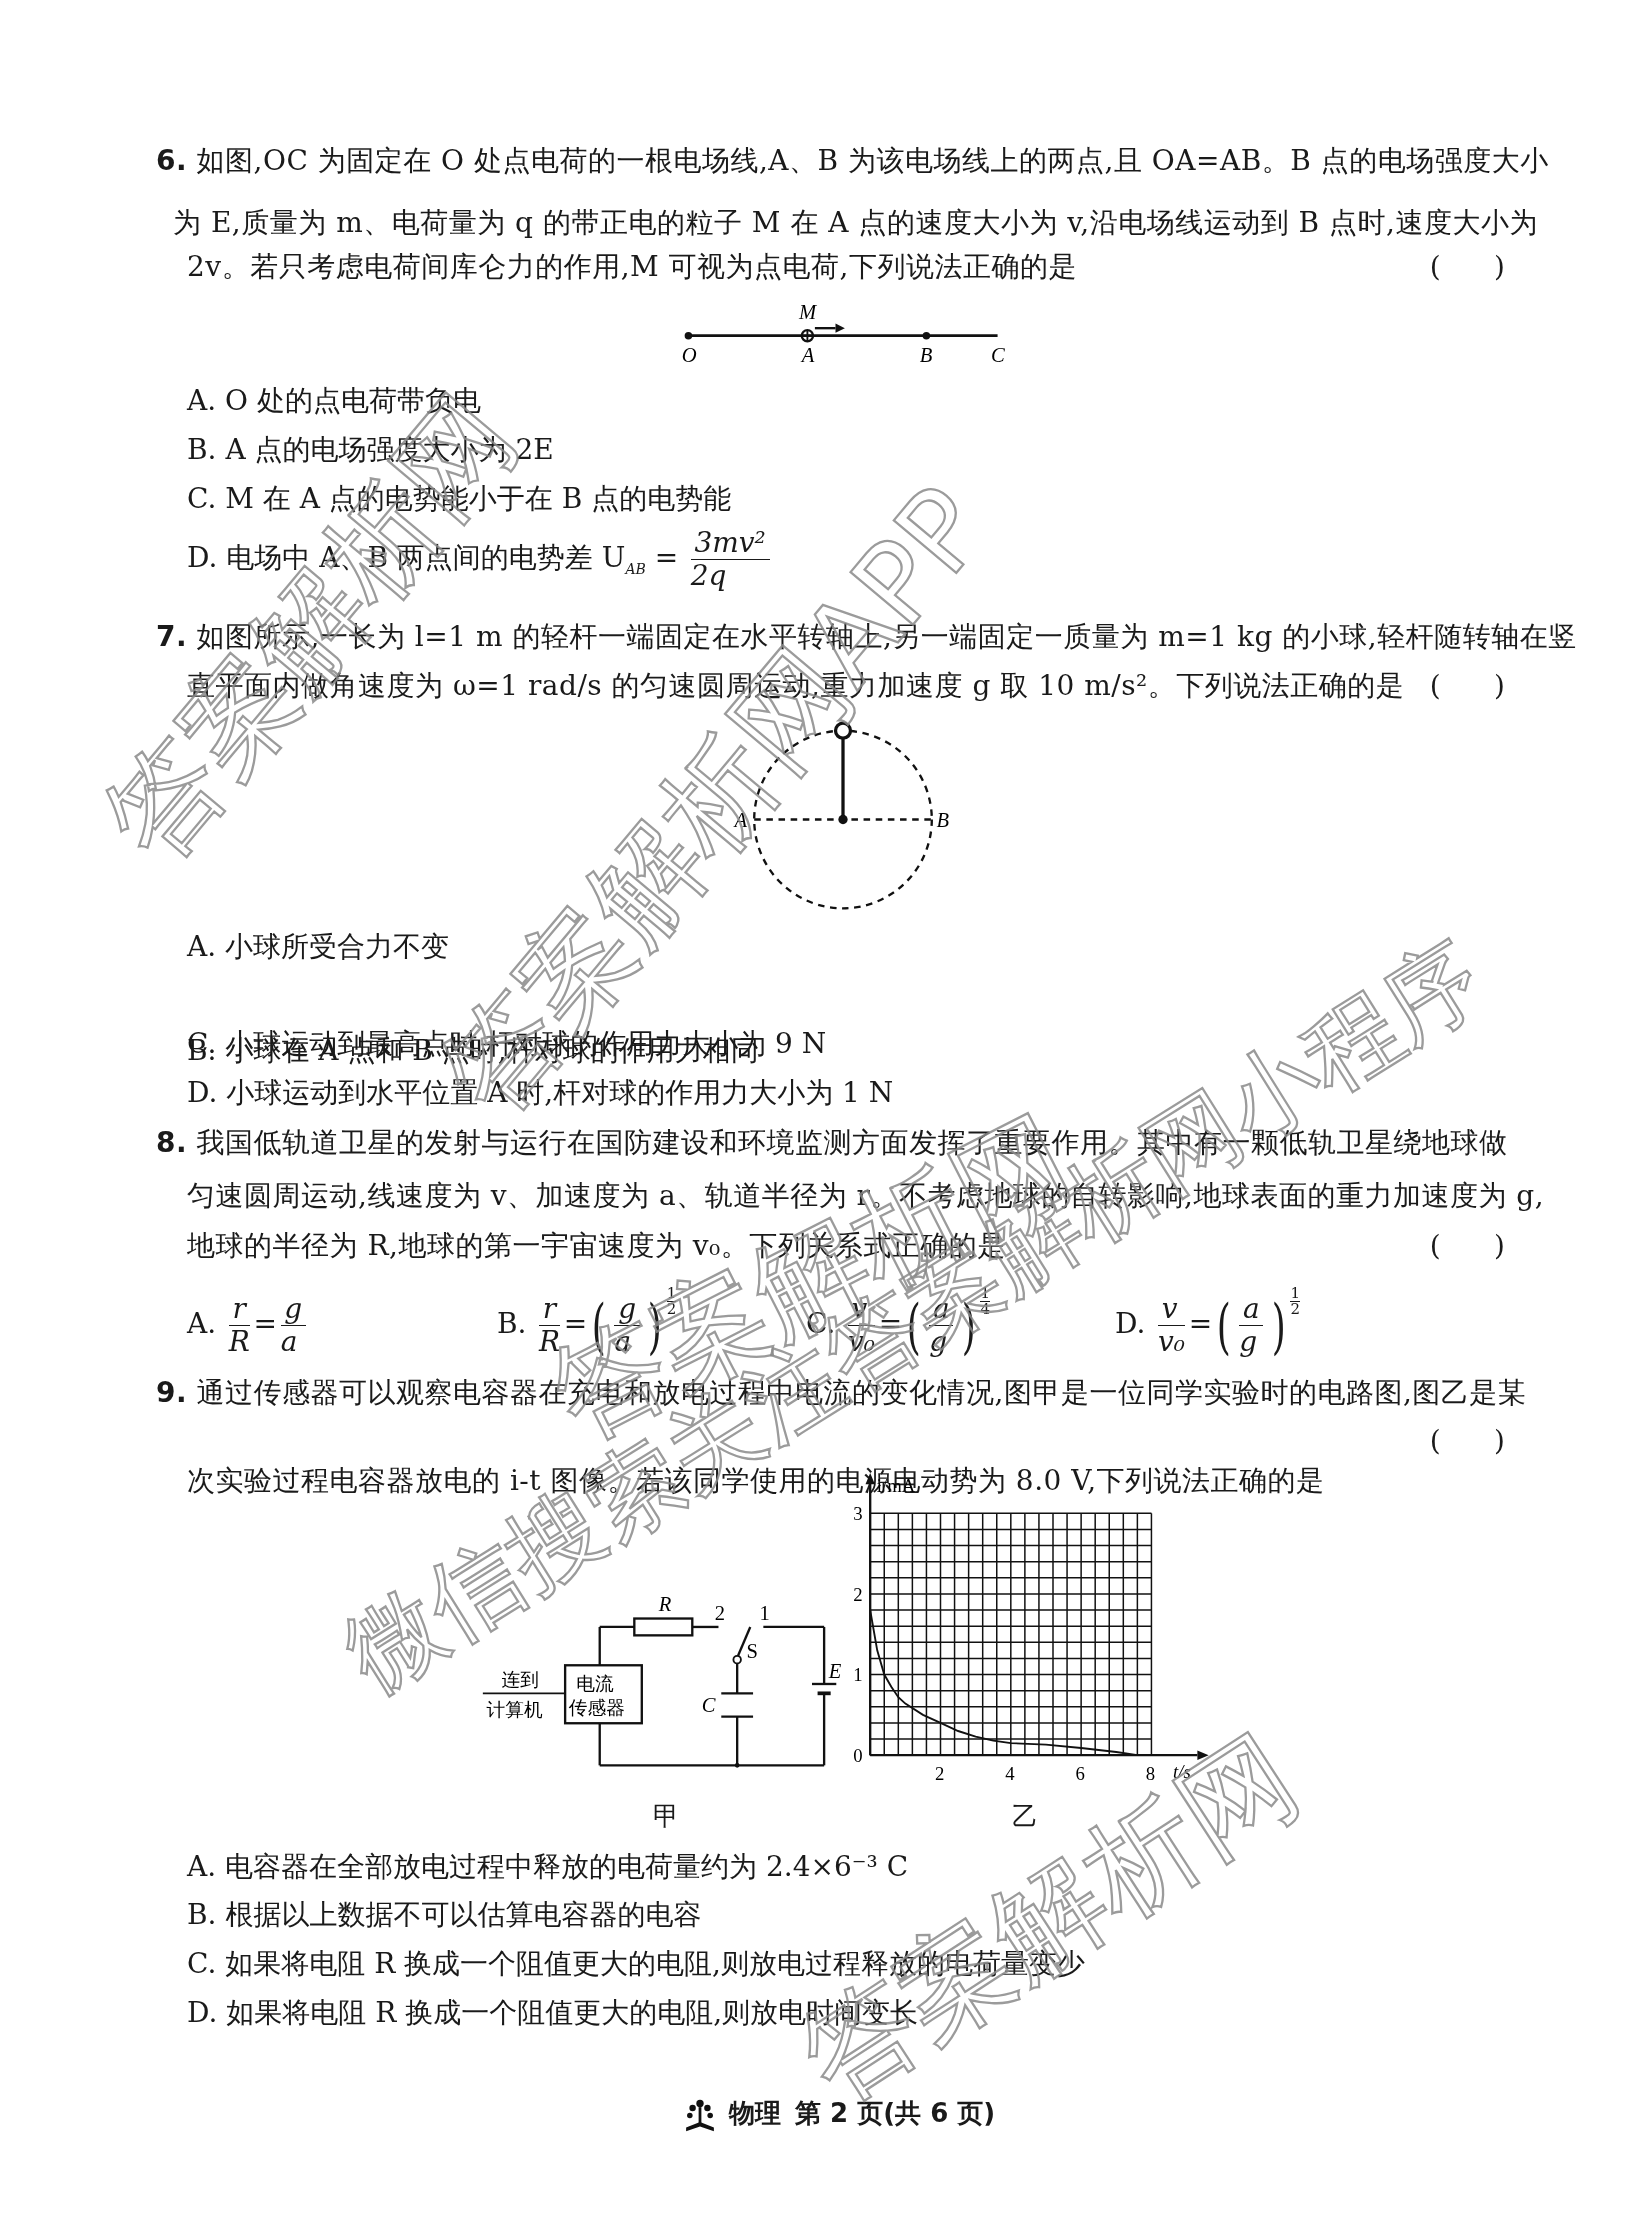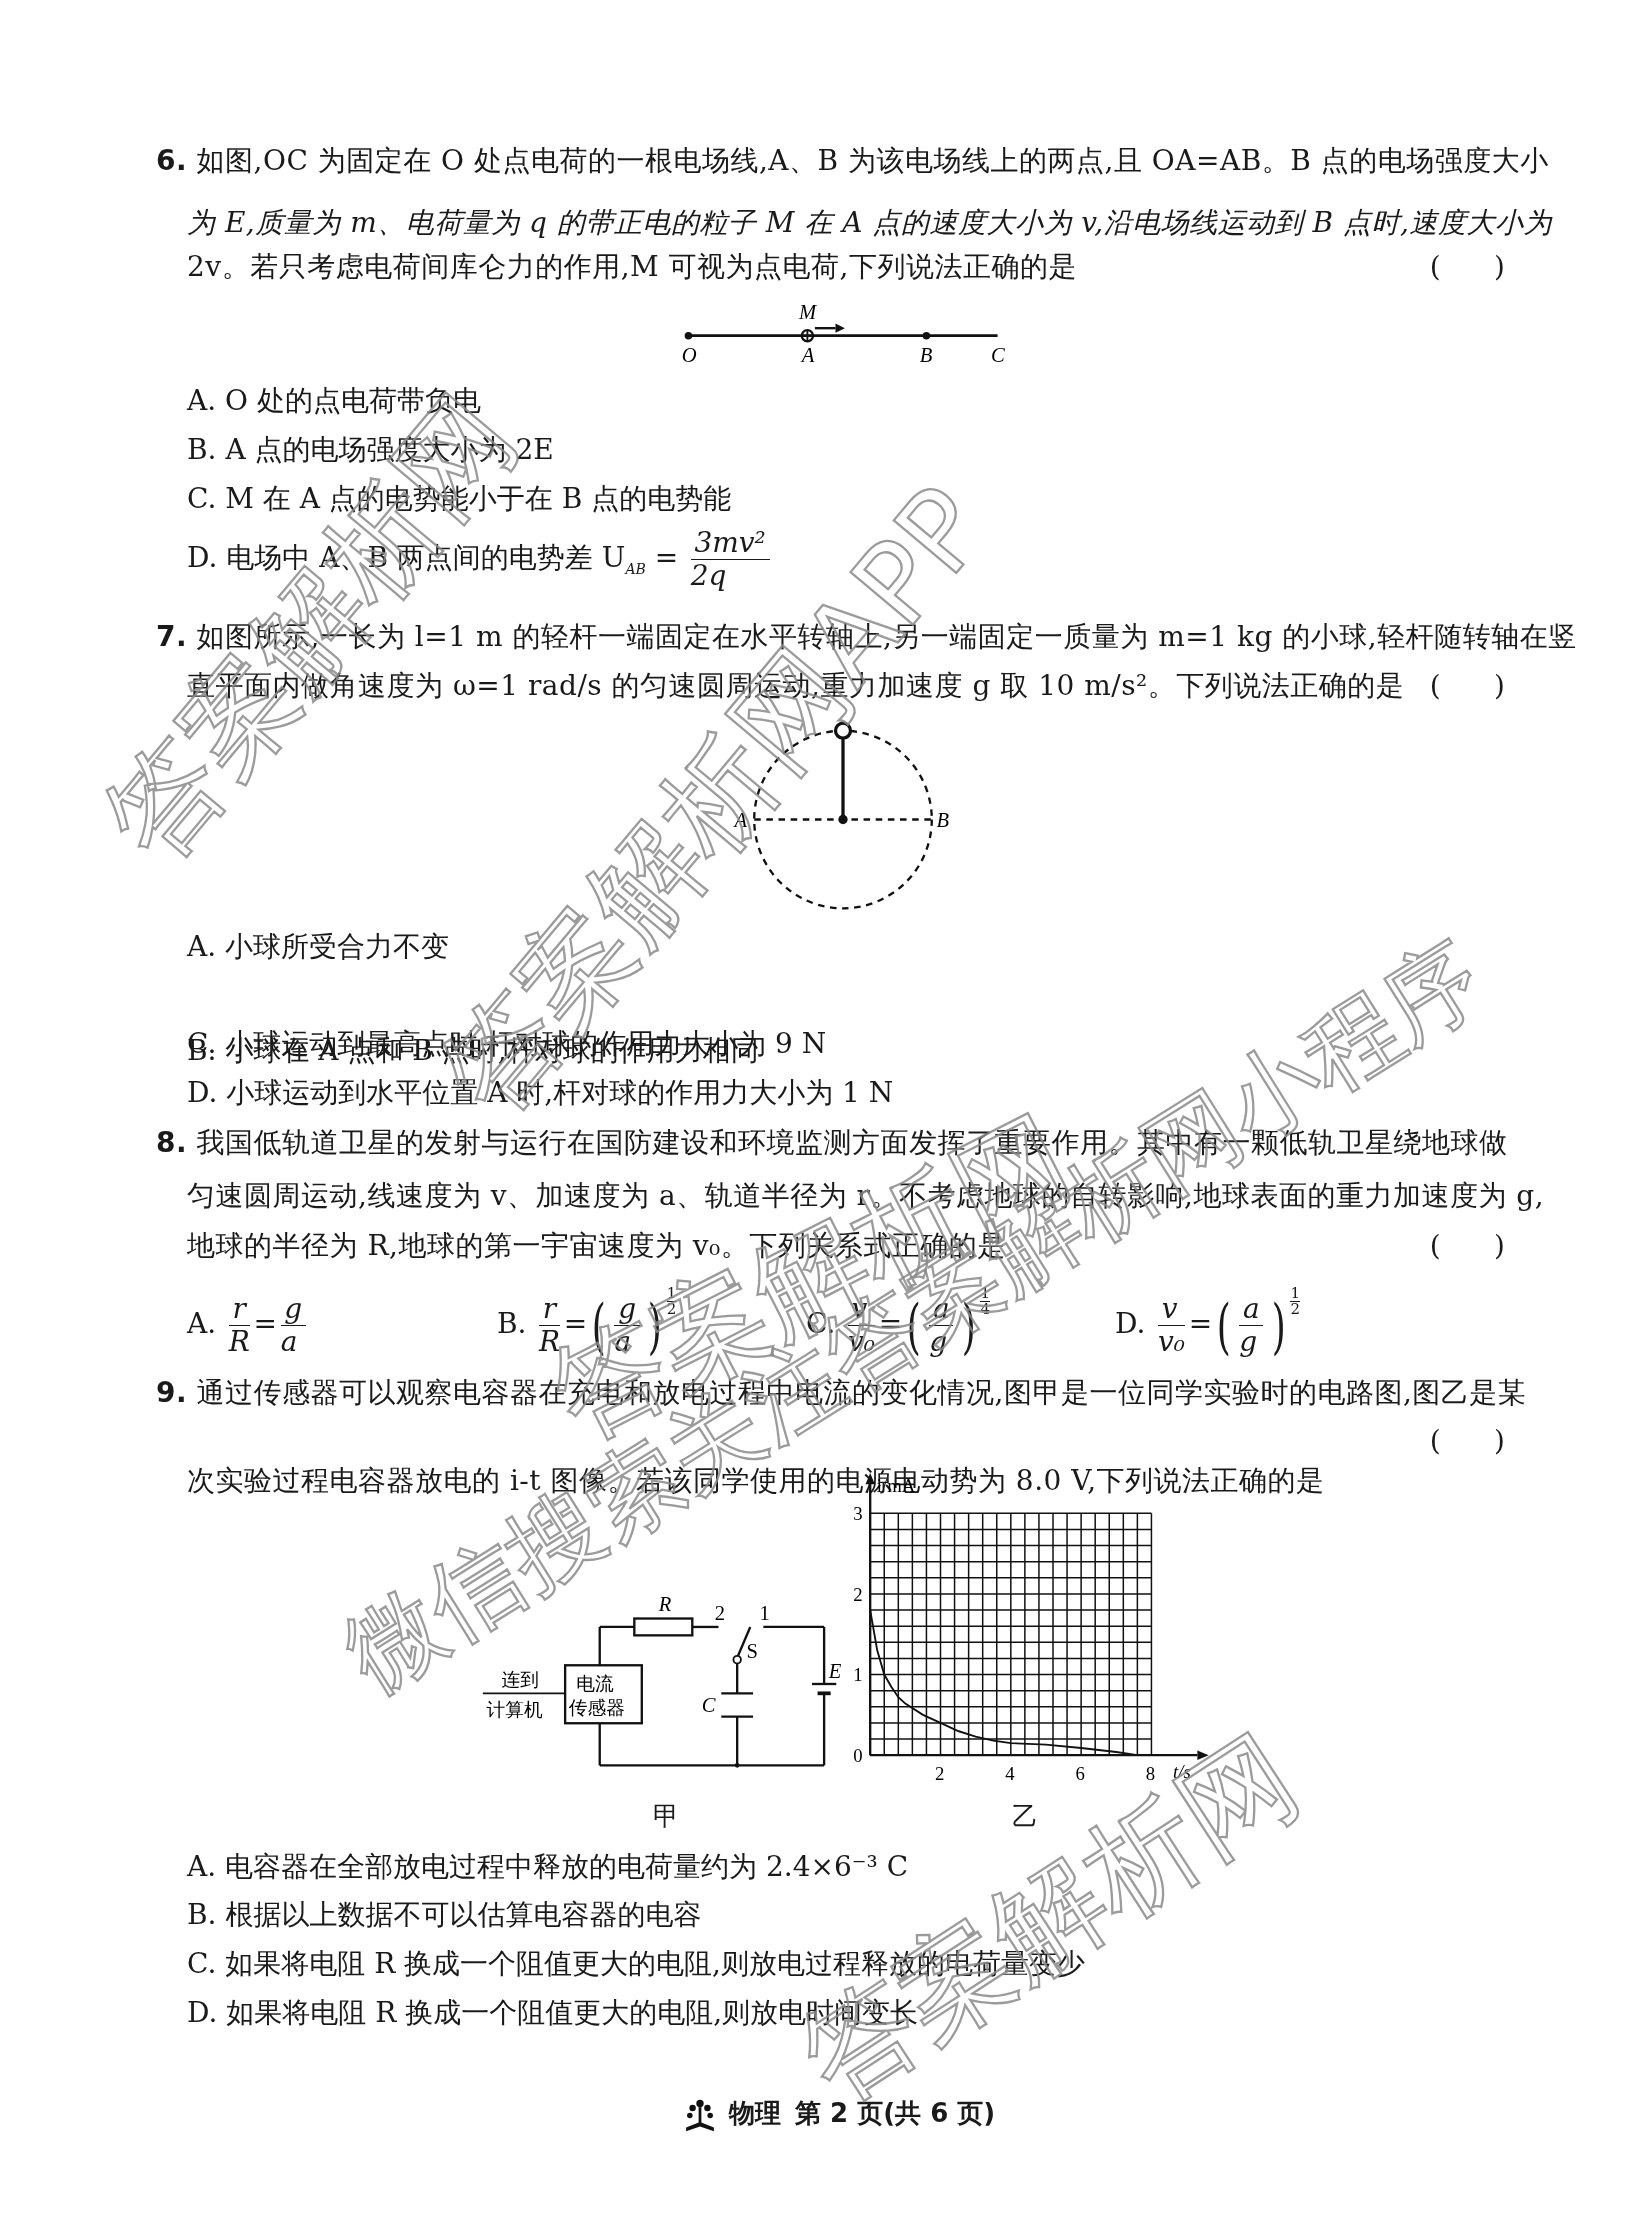--- a/index.html
+++ b/index.html
@@ -27,21 +27,21 @@
 </style>
 </head>
 <body>
 
 <div class="page">
 
   <div class="line" style="left:156px;top:142px;">
     <span class="qnum">6.</span>
     <span>如图,OC 为固定在 O 处点电荷的一根电场线,A、B 为该电场线上的两点,且 OA=AB。B 点的电场强度大小</span>
   </div>
-  <div class="line" style="left:187px;top:204px;font-style:italic;">为 E,质量为 m、电荷量为 q 的带正电的粒子 M 在 A 点的速度大小为 v,沿电场线运动到 B 点时,速度大小为</div>
+  <div class="line" style="left:173px;top:204px;">为 E,质量为 m、电荷量为 q 的带正电的粒子 M 在 A 点的速度大小为 v,沿电场线运动到 B 点时,速度大小为</div>
   <div class="line" style="left:187px;top:248px;">2v。若只考虑电荷间库仑力的作用,M 可视为点电荷,下列说法正确的是</div>
   <div class="paren" style="top:248px;">(      )</div>
 
   <svg class="fig" style="left:665px;top:298px;" width="356" height="66" viewBox="0 0 380 70">
     <line x1="25" y1="40" x2="355" y2="40" stroke="#111" stroke-width="3"></line>
     <circle cx="25" cy="40" r="4" fill="#111"></circle>
     <circle cx="152" cy="40" r="6" fill="none" stroke="#111" stroke-width="2.5"></circle>
     <line x1="146" y1="40" x2="158" y2="40" stroke="#111" stroke-width="2"></line>
     <line x1="152" y1="34" x2="152" y2="46" stroke="#111" stroke-width="2"></line>
     <line x1="160" y1="32" x2="182" y2="32" stroke="#111" stroke-width="2.5"></line>

